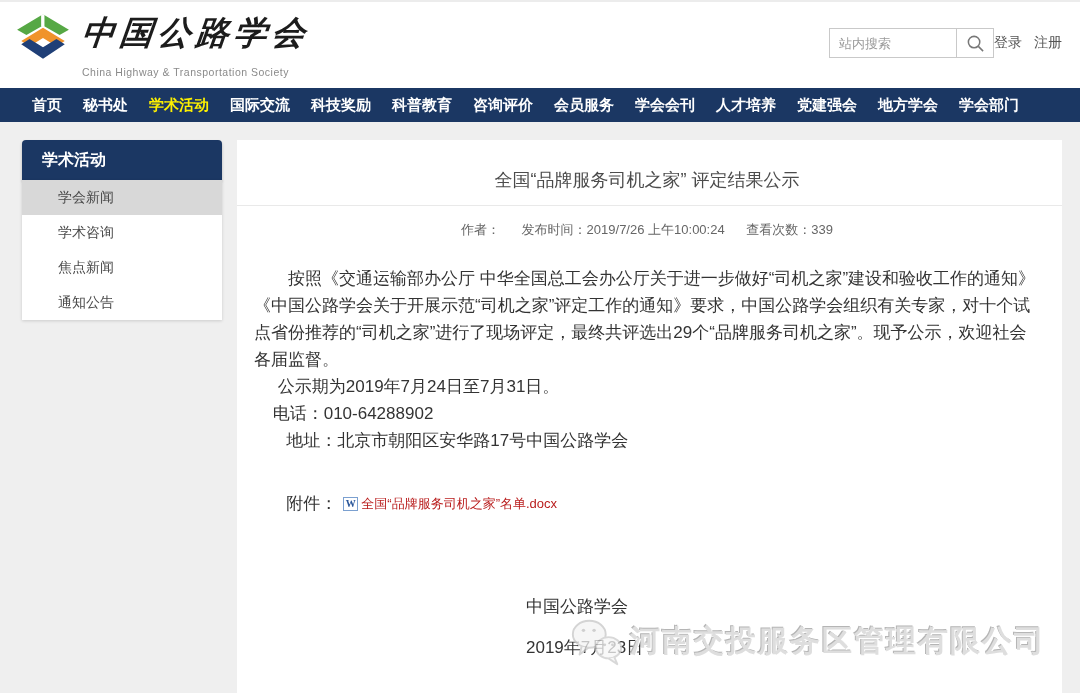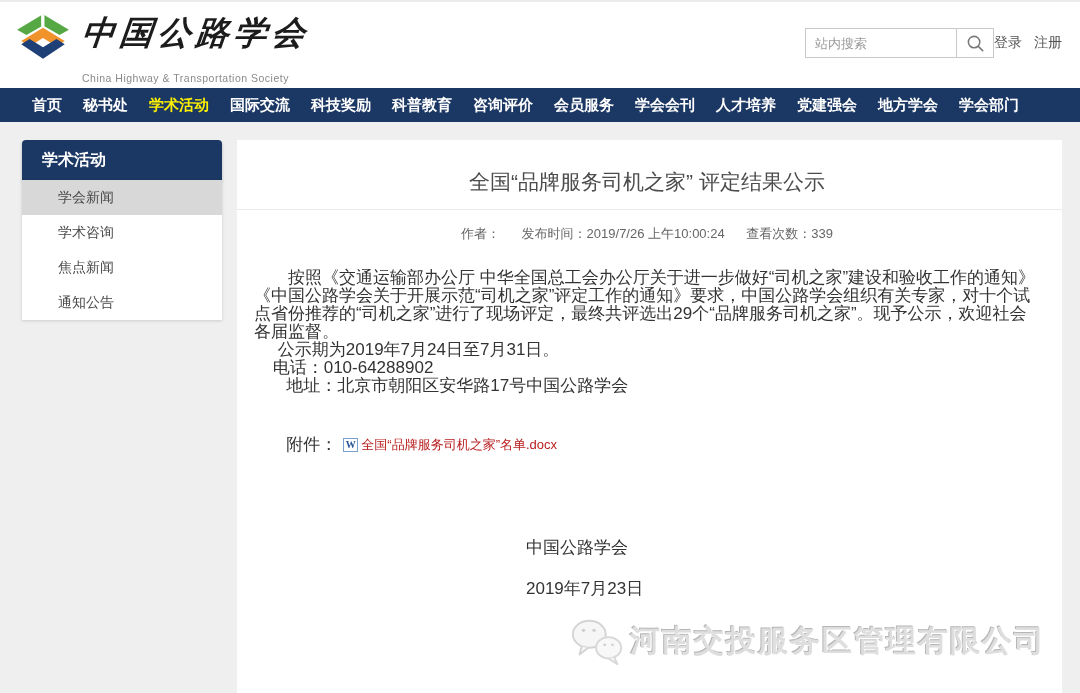--- a/index.html
+++ b/index.html
@@ -12,24 +12,24 @@
   
   .topbar { height:88px; background:#fff; border-top:2px solid #ececec; position:relative; }
   .brand { position:absolute; left:14px; top:9px; display:flex; align-items:flex-start; }
   .brand-svg { width:58px; height:54px; }
   .brand-text { margin-left:10px; padding-top:2px; }
   .brand-title {
     font-family:"DejaVu Serif","Liberation Serif",serif;
     font-style:italic; font-weight:bold; font-size:33px; letter-spacing:5px;
     color:#1c1c1c; transform:skewX(-6deg); line-height:40px;
   }
-  .brand-sub { font-size:10.5px; color:#8a8a8a; margin-top:19px; letter-spacing:.5px; }
+  .brand-sub { font-size:10.5px; color:#8a8a8a; margin-top:13px; letter-spacing:.5px; }
   .searchwrap { position:absolute; right:18px; top:26px; display:flex; align-items:center; }
   .search-input {
-    width:152px; height:30px; border:1px solid #c9c9c9; padding:0 9px;
+    width:128px; height:30px; border:1px solid #c9c9c9; padding:0 9px;
     font-size:13px; color:#333; outline:none; background:#fff;
     font-family:inherit;
   }
   .search-input::placeholder { color:#9a9a9a; }
   .search-btn {
     width:37px; height:30px; border:1px solid #c9c9c9; border-left:none;
     background:#fff; display:flex; align-items:center; justify-content:center; cursor:pointer;
   }
   .auth { font-size:14px; color:#555; display:flex; gap:12px; }
   .auth span { cursor:pointer; }
@@ -48,25 +48,25 @@
     font-size:16px; font-weight:bold; padding-left:20px;
     border-radius:4px 4px 0 0; box-shadow:0 2px 3px rgba(0,0,0,.25);
   }
   .sidebar-list { background:#fff; box-shadow:0 1px 3px rgba(0,0,0,.15); }
   .sidebar-item { height:35px; line-height:35px; padding-left:36px; font-size:14px; color:#4a4a4a; cursor:pointer; }
   .sidebar-item.active { background:#d8d8d8; }
   .content {
     flex:1; background:#fff; margin-left:15px; position:relative;
     padding:22px 22px 0 17px;
   }
-  .article-title { text-align:center; font-size:21px; color:#4c4c4c; font-weight:normal; margin-top:6px; }
+  .article-title { text-align:center; font-size:18px; color:#4c4c4c; font-weight:normal; margin-top:6px; }
   .title-divider { border:none; border-bottom:1px solid #e9e9e9; margin:13px -22px 0 -17px; }
   .article-meta { text-align:center; font-size:13px; color:#666; margin-top:15px; }
   .article-meta .m { margin:0 9px; }
-  .article-body { margin-top:26px; font-size:17px; line-height:18px; color:#333; }
+  .article-body { margin-top:26px; font-size:17px; line-height:27px; color:#333; }
   .para { text-indent:2em; }
   .line-0 { padding-left:1.4em; }
   .line-1 { padding-left:1.1em; }
   .line-2 { padding-left:1.9em; }
   .attach-row { margin-top:38px; padding-left:1.9em; font-size:17px; color:#333; display:flex; align-items:center; }
   .word-icon {
     display:inline-flex; width:15px; height:14px; margin:0 3px 0 6px;
     border:1px solid #7ba0d0; background:#fff; color:#2b579a;
     font-size:10px; font-weight:bold; align-items:center; justify-content:center;
     font-family:"Liberation Serif",serif;

